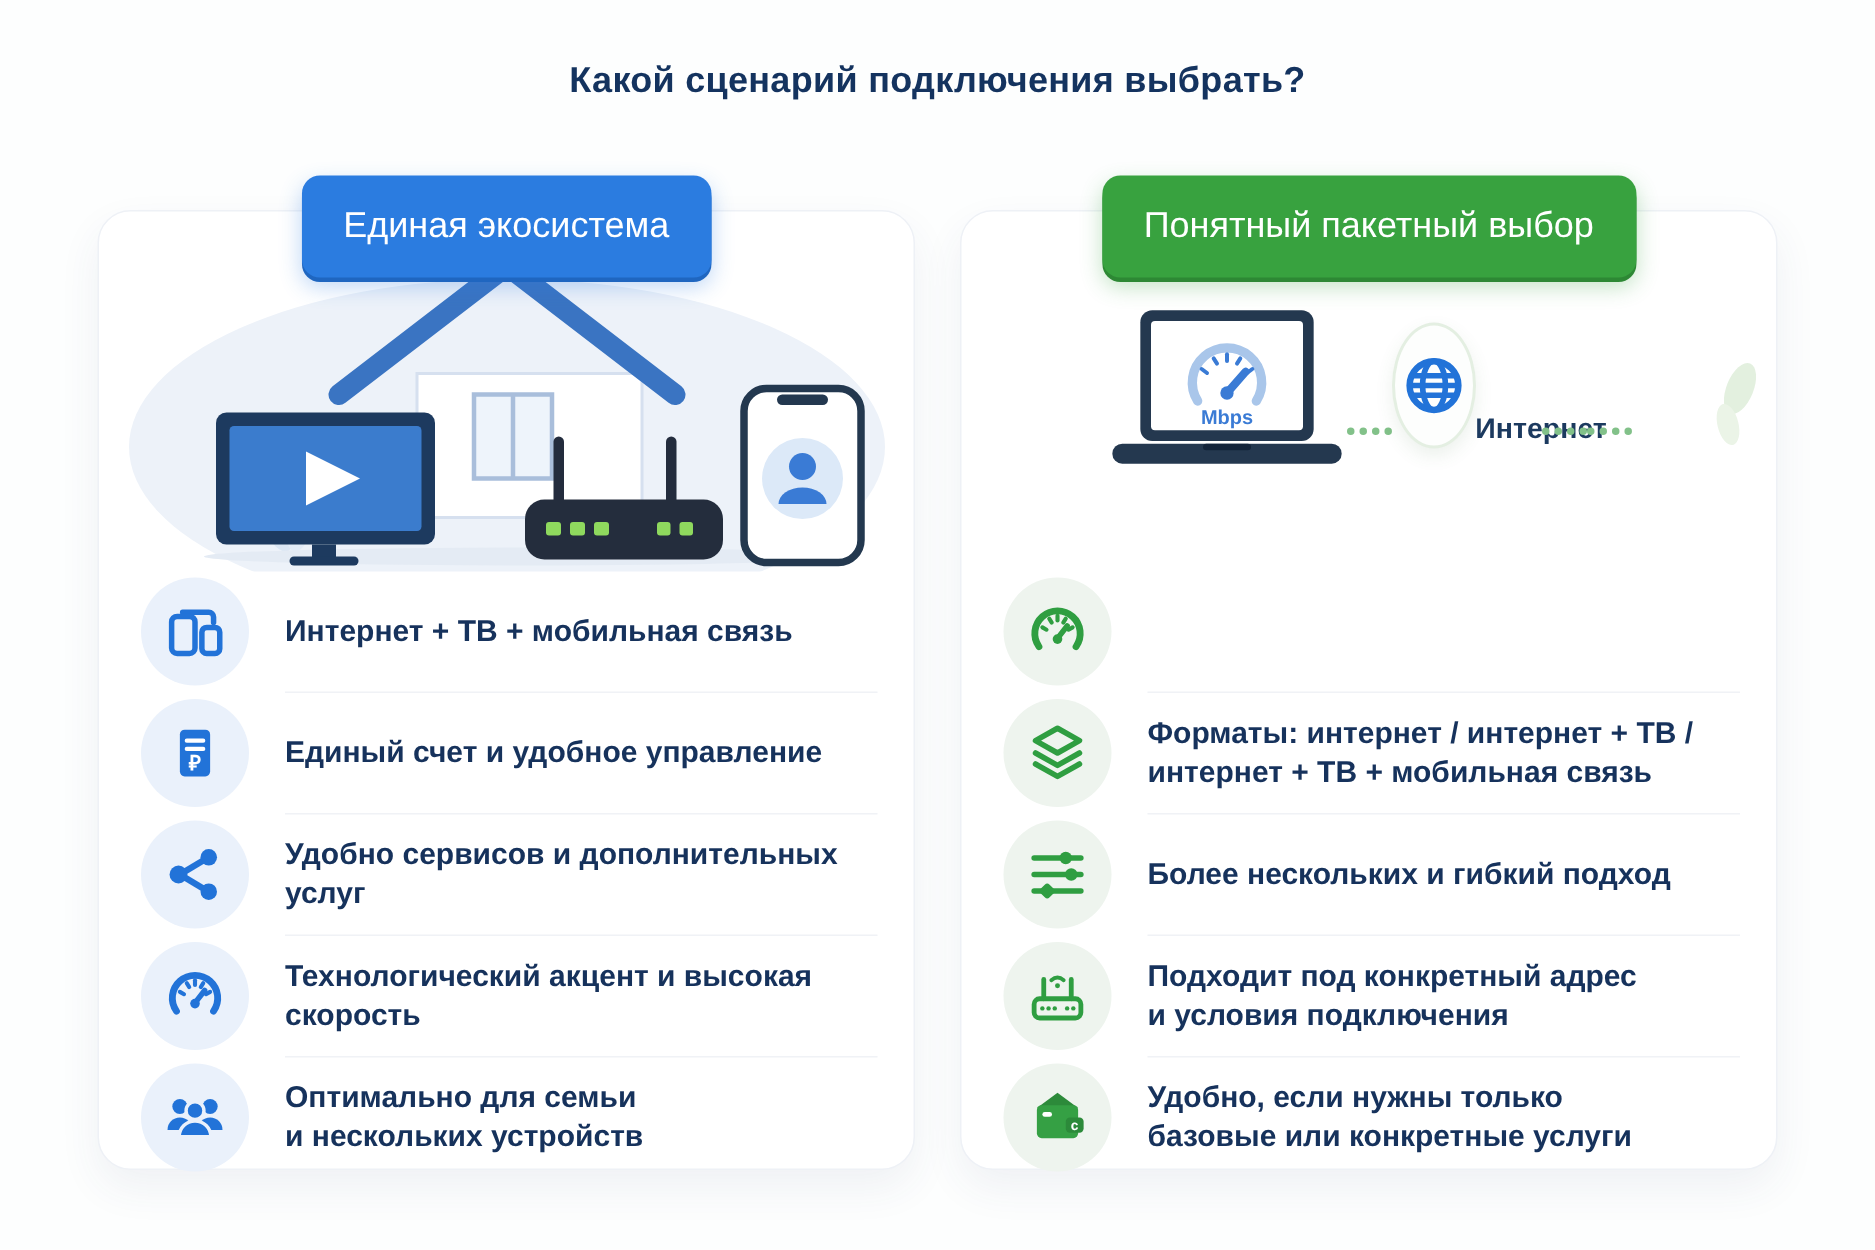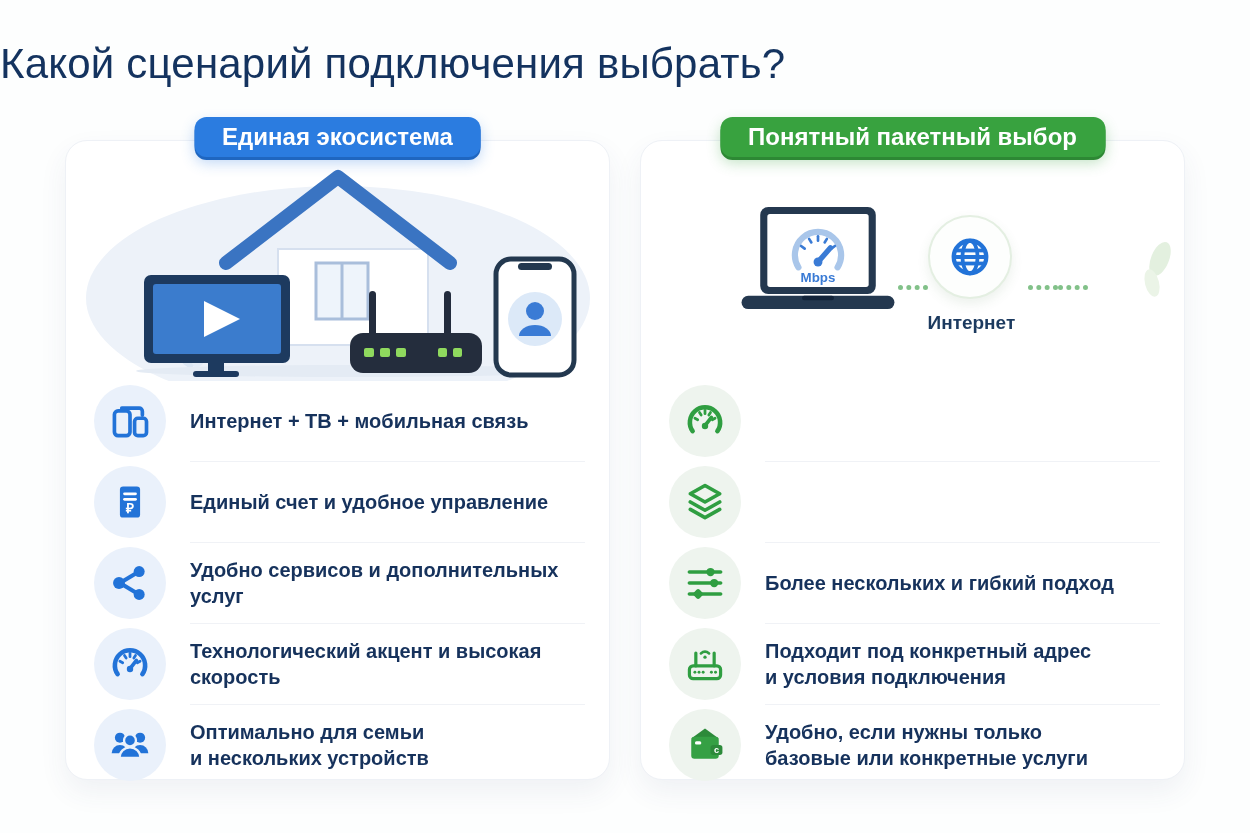--- a/index.html
+++ b/index.html
@@ -1,39 +1,39 @@
 <!DOCTYPE html>
 <html><head>
 <meta charset="utf-8">
 <style>
   * { margin:0; padding:0; box-sizing:border-box; }
   body { font-family:"Liberation Sans", sans-serif; background:#fff; }
   .page { position:relative; width:1250px; height:833px; background:#fdfefe; overflow:hidden; }
 
-  .title { margin-top:40px; font-size:42px; font-weight:normal;
+  .title { margin-top:40px; text-align:center; font-size:24px; font-weight:bold;
            color:#14335f; letter-spacing:.2px; }
 
   .cards { position:absolute; top:140px; left:65px; display:flex; gap:30px; }
   .card { width:545px; height:640px; background:#fff; border:1px solid #eef1f6;
           border-radius:22px; box-shadow:0 12px 28px rgba(50,70,110,.07); position:relative; }
 
   .badge { position:absolute; top:-24px; left:50%; transform:translateX(-50%);
-           color:#fff; font-size:24px; font-weight:bold; padding:6px 28px;
+           color:#fff; font-size:24px; font-weight:normal; padding:20px 28px;
            border-radius:12px; white-space:nowrap; z-index:3; }
   .badge.blue  { background:#2b7ce0; box-shadow:0 3px 0 #1f66c0, 0 6px 14px rgba(43,124,224,.30); }
   .badge.green { background:#38a23f; box-shadow:0 3px 0 #2d8834, 0 6px 14px rgba(56,162,63,.30); }
 
   .illu { position:relative; height:218px; margin-top:22px; }
   .illu svg.scene { display:block; margin:0 auto; }
 
   
   .illu-right { display:flex; justify-content:center; align-items:flex-start; padding-top:26px; }
   .laptop { margin-top:12px; }
   .connector { width:30px; height:0; border-top:5px dotted #82c189; margin-top:96px; }
-  .node { width:100px; display:flex; flex-direction:column; align-items:flex-start; margin-top:26px; }
+  .node { width:100px; display:flex; flex-direction:row; align-items:flex-end; margin-top:26px; }
   .node-circle { width:84px; height:84px; border-radius:50%; background:#fdfefd;
                  border:2px solid #e4efe2; box-shadow:0 5px 12px rgba(70,120,70,.10);
                  display:flex; align-items:center; justify-content:center; }
   .node-label { margin-top:12px; font-size:19px; font-weight:600; color:#1c3a5f;
                 text-align:center; white-space:pre-line; line-height:1.25; }
 
   .rows { padding:0 24px 0 28px; }
   .row { display:flex; align-items:center; gap:24px; min-height:79px; padding:4px 0; }
   .icon-circle { width:72px; height:72px; border-radius:50%; flex:none;
                  display:flex; align-items:center; justify-content:center; }
@@ -245,20 +245,22 @@
         <div class="divider"></div>
 
         <div class="row">
           <span class="icon-circle green-bg">
             <svg viewBox="0 0 48 48">
                 <path d="M24 6 L40 15 L24 24 L8 15 Z" fill="none" stroke="#2f9e41" stroke-width="4" stroke-linejoin="round"></path>
                 <path d="M8 24 L24 33 L40 24" fill="none" stroke="#2f9e41" stroke-width="4" stroke-linejoin="round" stroke-linecap="round"></path>
                 <path d="M8 32 L24 41 L40 32" fill="none" stroke="#2f9e41" stroke-width="4" stroke-linejoin="round" stroke-linecap="round"></path>
               </svg>
           </span>
+          <span class="row-text">Форматы: интернет / интернет + ТВ /
+интернет + ТВ + мобильная связь</span>
         </div>
         <div class="divider"></div>
 
         <div class="row">
           <span class="icon-circle green-bg">
             <svg viewBox="0 0 48 48">
                 <line x1="7" y1="12" x2="41" y2="12" stroke="#2f9e41" stroke-width="4" stroke-linecap="round"></line>
                 <circle cx="30" cy="12" r="4.5" fill="#2f9e41"></circle>
                 <line x1="7" y1="24" x2="41" y2="24" stroke="#2f9e41" stroke-width="4" stroke-linecap="round"></line>
                 <circle cx="34" cy="24" r="4.5" fill="#2f9e41"></circle>

